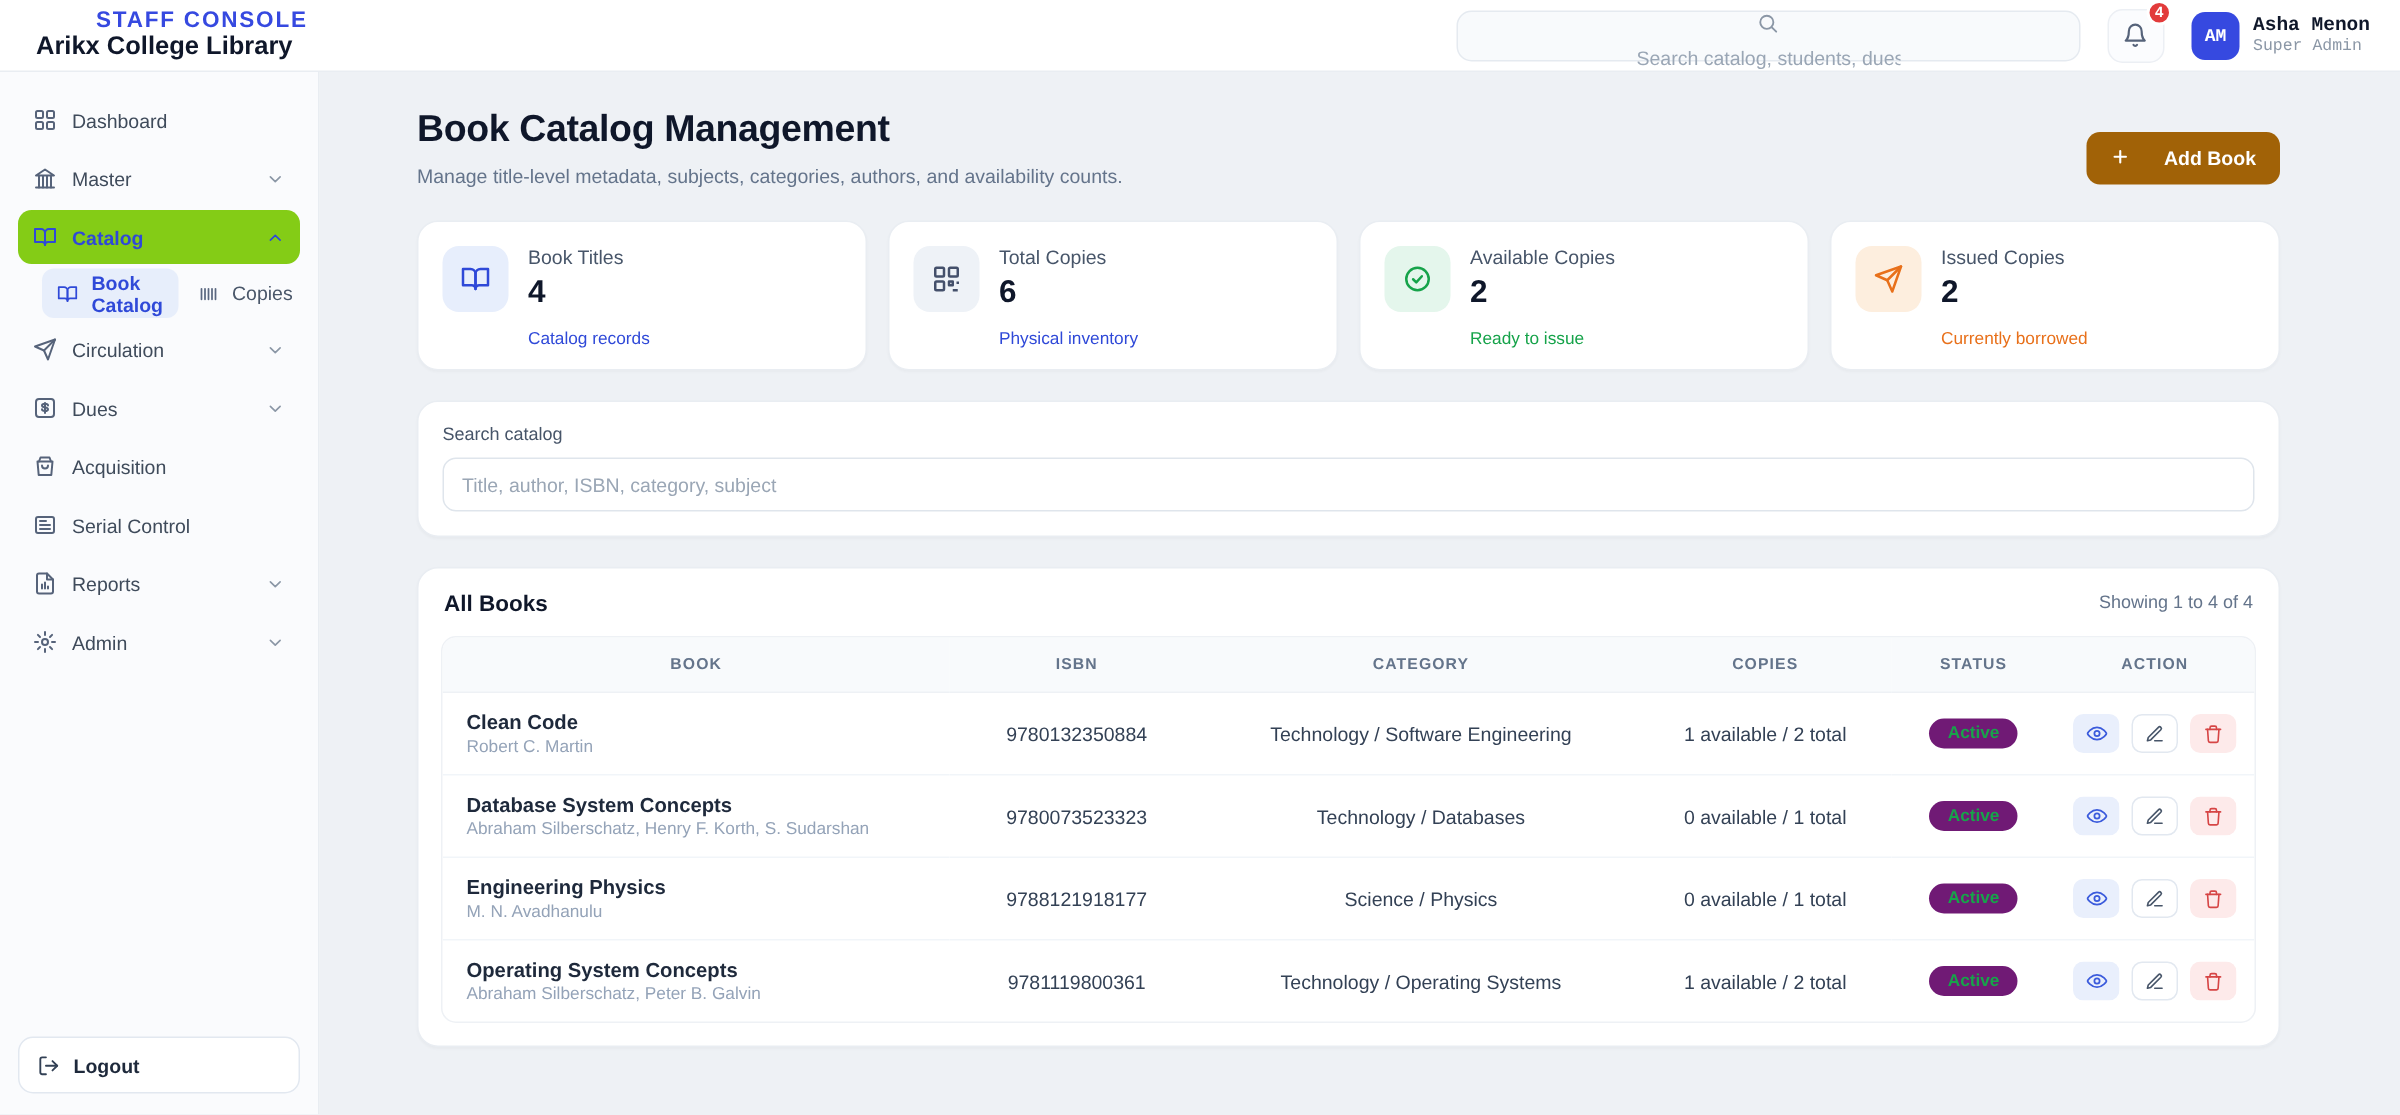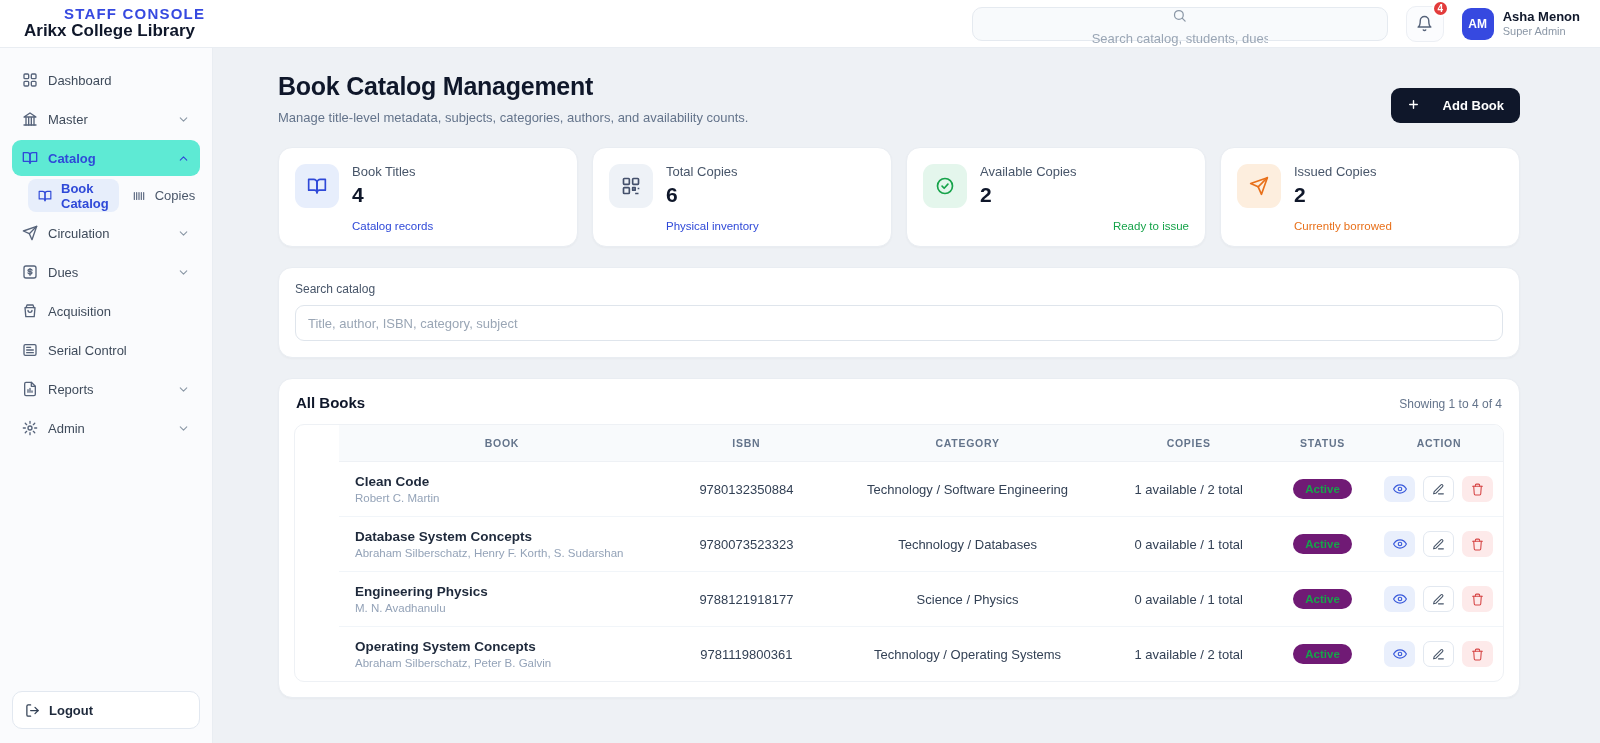--- a/index.html
+++ b/index.html
@@ -34,21 +34,21 @@
   .search-box input::placeholder { color:#9aa6b5; }
   .icon-muted { color:#8b97a6; }
   .bell-wrap { position:relative; width:38px; height:36px; border:1px solid #eceff4;
     background:#fbfcfe; border-radius:10px; display:flex; align-items:center; justify-content:center;
     margin-right:18px; cursor:pointer; }
   .bell-badge {
     position:absolute; top:-7px; right:-6px; min-width:17px; height:17px; border-radius:50%;
     background:#e23b3b; color:#fff; font-size:10px; font-weight:700;
     display:flex; align-items:center; justify-content:center; border:2px solid #fff;
   }
-  .user-chip { display:flex; align-items:center; gap:9px; cursor:pointer; }
+  .user-chip { display:flex; align-items:center; gap:9px; cursor:pointer;font-family:Liberation Mono, monospace; }
   .avatar {
     width:32px; height:32px; border-radius:9px; background:#3649e0; color:#fff;
     font-size:12px; font-weight:700; display:flex; align-items:center; justify-content:center;
   }
   .user-name { font-size:13px; font-weight:700; color:#0f172a; line-height:1.2; }
   .user-role { font-size:11px; color:#8b97a6; line-height:1.2; }
 
   
   .shell { flex:1; display:flex; min-height:0; }
 
@@ -56,21 +56,21 @@
   .sidebar {
     width:213px; flex:0 0 213px; background:#fafbfd; border-right:1px solid #e9edf2;
     padding:14px 12px 14px 12px; display:flex; flex-direction:column; gap:3px;
   }
   .nav-item {
     display:flex; align-items:center; gap:10px; height:36px; padding:0 10px;
     border-radius:9px; color:#3f4b5b; font-size:13px; font-weight:500; cursor:pointer;
   }
   .nav-item .nav-icon { color:#56637a; }
   .nav-item .chev { margin-left:auto; color:#8b97a6; }
-  .nav-item.active { background:#5eead4; color:#2f49d8; font-weight:700; }
+  .nav-item.active { background:#84cc16; color:#2f49d8; font-weight:700; }
   .nav-item.active .nav-icon, .nav-item.active .chev { color:#2f49d8; }
   .nav-children { padding-left:16px; display:flex; gap:3px; }
   .nav-sub {
     display:flex; align-items:center; gap:9px; height:33px; padding:0 10px;
     border-radius:8px; color:#4a576a; font-size:13px; font-weight:500; cursor:pointer;
   }
   .nav-sub .nav-icon { color:#5b6880; }
   .nav-sub.active { background:#e7eefb; color:#2f49d8; font-weight:700; }
   .nav-sub.active .nav-icon { color:#2f49d8; }
   .logout-btn {
@@ -79,63 +79,63 @@
     font-size:13px; font-weight:600; color:#1e293b; cursor:pointer;
     font-family:"Liberation Sans", sans-serif;
   }
 
   
   .main { flex:1; padding:24px 80px 24px 65px; overflow:hidden; }
   .page-head { display:flex; align-items:flex-end; justify-content:space-between; }
   .page-title { font-size:25px; font-weight:800; color:#0f172a; letter-spacing:-.01em; }
   .page-sub { font-size:13px; color:#64748b; margin-top:9px; }
   .add-btn {
-    background:#0f172a; color:#fff; border:none; border-radius:9px;
+    background:#a16207; color:#fff; border:none; border-radius:9px;
     font-size:13px; font-weight:600; padding:10px 16px; display:flex; gap:23px;
     cursor:pointer; margin-bottom:2px; font-family:"Liberation Sans", sans-serif;
   }
 
   
   .stats-row { display:grid; grid-template-columns:repeat(4,1fr); gap:14px; margin-top:22px; }
   .stat-card {
     background:#fff; border:1px solid #e9edf2; border-radius:14px; padding:16px 16px 14px 16px;
     box-shadow:0 1px 2px rgba(15,23,42,.03);
   }
   .stat-top { display:flex; align-items:flex-start; gap:13px; }
   .stat-icon { width:44px; height:44px; border-radius:11px; display:flex; align-items:center; justify-content:center; }
   .ic-blue   { background:#e7eefc; color:#2f49d8; }
   .ic-slate  { background:#eef2f7; color:#44506b; }
   .ic-green  { background:#e4f6ec; color:#16a34a; }
   .ic-orange { background:#fdeede; color:#e8701a; }
   .stat-label { font-size:13px; color:#475569; }
   .stat-value { font-size:21px; font-weight:800; color:#0f172a; margin-top:4px; }
   .stat-sub { font-size:11.5px; margin-top:12px; margin-left:57px; font-weight:500; }
-  .sub-blue { color:#2f49d8; } .sub-green { color:#16a34a;text-align:right; } .sub-orange { color:#e8701a; }
+  .sub-blue { color:#2f49d8; } .sub-green { color:#16a34a; } .sub-orange { color:#e8701a; }
 
   
   .search-card {
     background:#fff; border:1px solid #e9edf2; border-radius:14px; padding:14px 16px 16px 16px;
     margin-top:20px; box-shadow:0 1px 2px rgba(15,23,42,.03);
   }
   .search-card-label { font-size:12px; color:#475569; margin-bottom:9px; font-weight:500; }
   .catalog-search-input {
     width:100%; height:36px; border:1px solid #dfe5ec; border-radius:9px; padding:0 12px;
     font-size:13px; color:#334155; outline:none; font-family:"Liberation Sans", sans-serif;
   }
   .catalog-search-input::placeholder { color:#9aa6b5; }
 
   
   .table-card {
     background:#fff; border:1px solid #e9edf2; border-radius:14px; margin-top:20px;
     padding:0 15px 15px 15px; box-shadow:0 1px 2px rgba(15,23,42,.03);
   }
-  .table-head-row { display:flex; align-items:flex-end; justify-content:space-between; padding:15px 2px 13px 2px; }
+  .table-head-row { display:flex; align-items:flex-start; justify-content:space-between; padding:15px 2px 13px 2px; }
   .table-title { font-size:15px; font-weight:700; color:#0f172a; }
   .table-showing { font-size:12px; color:#64748b; }
-  .table-wrap { border:1px solid #eef1f5; border-radius:10px; overflow:hidden;padding-left:44px; }
+  .table-wrap { border:1px solid #eef1f5; border-radius:10px; overflow:hidden; }
   table { width:100%; border-collapse:collapse; }
   thead th {
     background:#f8fafc; font-size:10.5px; font-weight:700; letter-spacing:.07em;
     color:#64748b; text-transform:uppercase; padding:12px 8px; text-align:center;
     border-bottom:1px solid #eef1f5;
   }
   tbody td { padding:12px 8px; border-bottom:1px solid #f1f5f9; text-align:center; font-size:13px; color:#334155; }
   tbody tr:last-child td { border-bottom:none; }
   td.cell-book { text-align:left; padding-left:16px; }
   .book-title { font-size:13.5px; font-weight:700; color:#1e293b; }

